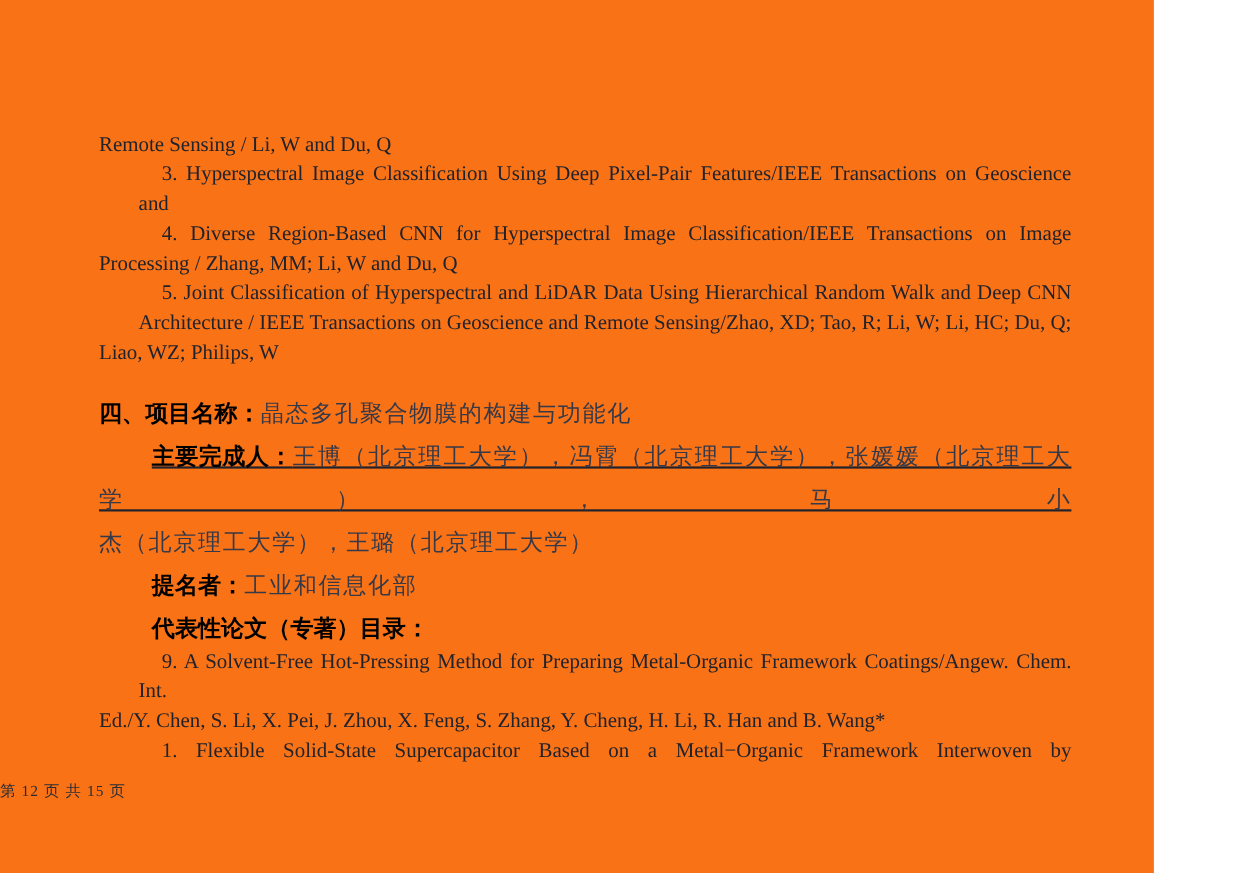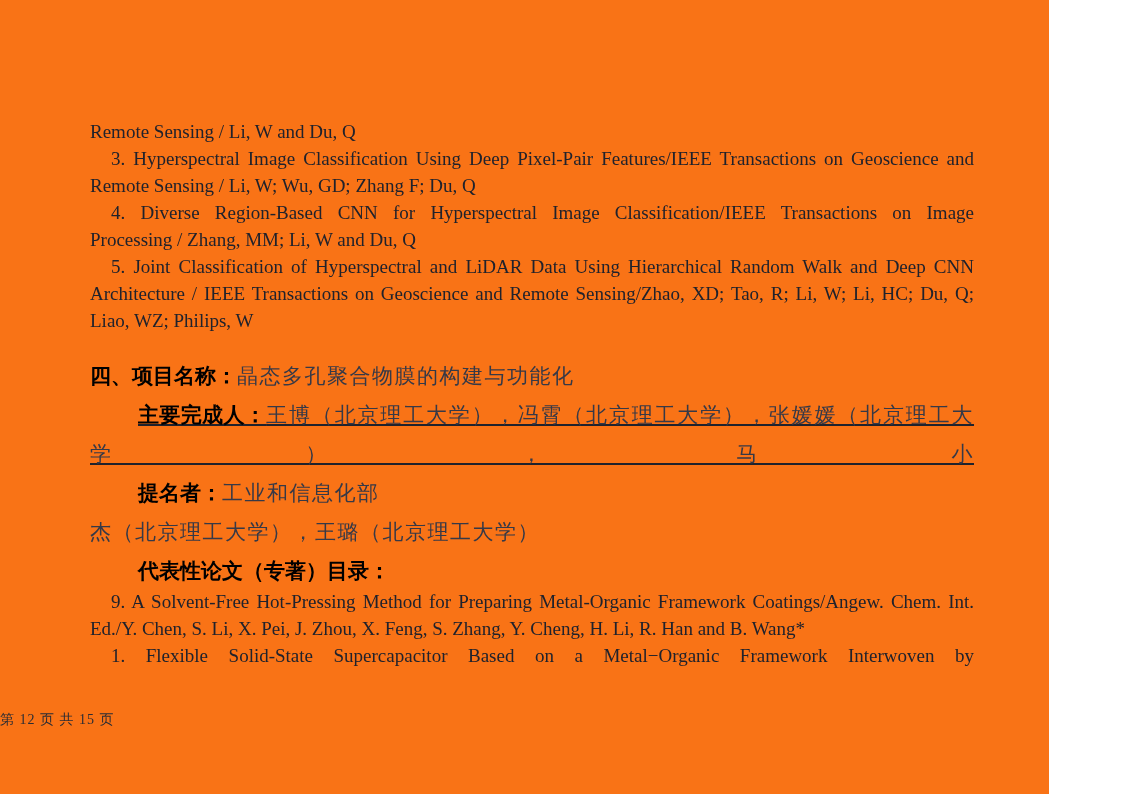--- a/index.html
+++ b/index.html
@@ -29,20 +29,21 @@
     line-height: 27px;
     color: #20222c;
   }
   .block-refs-top { top: 118px; }
   .block-papers   { top: 588px; }
   .ln { white-space: normal; }
   .ln.ind { text-indent: 21px; }
   .ln.just {
     text-align: justify;
     text-align-last: justify;
+    margin-left: 36px;
   }
   
   .block-cn {
     position: absolute;
     left: 90px;
     right: 75px;
     top: 357px;
     font-size: 21px;
     line-height: 39px;
   }
@@ -74,40 +75,39 @@
   }
 </style>
 </head>
 <body>
 
 <div class="page">
 
   <div class="block-en block-refs-top">
     <div class="ln">Remote Sensing / Li, W and Du, Q</div>
     <div class="ln ind just">3. Hyperspectral Image Classification Using Deep Pixel-Pair Features/IEEE Transactions on Geoscience and</div>
-    <div class="ln">Remote Sensing / Li, W; Wu, GD; Zhang F; Du, Q</div>
     <div class="ln ind just">4. Diverse Region-Based CNN for Hyperspectral Image Classification/IEEE Transactions on Image</div>
     <div class="ln">Processing / Zhang, MM; Li, W and Du, Q</div>
     <div class="ln ind just">5. Joint Classification of Hyperspectral and LiDAR Data Using Hierarchical Random Walk and Deep CNN</div>
     <div class="ln just">Architecture / IEEE Transactions on Geoscience and Remote Sensing/Zhao, XD; Tao, R; Li, W; Li, HC; Du, Q;</div>
     <div class="ln">Liao, WZ; Philips, W</div>
   </div>
 
   <div class="block-cn">
     <div class="cn-line">
       <span class="cn-label">四、项目名称：</span><span class="cn-value">晶态多孔聚合物膜的构建与功能化</span>
     </div>
     <div class="cn-line ind2 just">
       <span class="cn-label">主要完成人：</span><span class="cn-value">王博（北京理工大学），冯霄（北京理工大学），张媛媛（北京理工大学），马小</span>
     </div>
+    <div class="cn-line">
+      <span class="cn-value">杰（北京理工大学），王璐（北京理工大学）</span>
+    </div>
     <div class="cn-line ind2">
       <span class="cn-label">提名者：</span><span class="cn-value">工业和信息化部</span>
-    </div>
-    <div class="cn-line">
-      <span class="cn-value">杰（北京理工大学），王璐（北京理工大学）</span>
     </div>
     <div class="cn-line ind2">
       <span class="cn-label">代表性论文（专著）目录：</span>
     </div>
   </div>
 
   <div class="block-en block-papers">
     <div class="ln ind just">9. A Solvent-Free Hot-Pressing Method for Preparing Metal-Organic Framework Coatings/Angew. Chem. Int.</div>
     <div class="ln">Ed./Y. Chen, S. Li, X. Pei, J. Zhou, X. Feng, S. Zhang, Y. Cheng, H. Li, R. Han and B. Wang*</div>
     <div class="ln ind just">1. Flexible Solid-State Supercapacitor Based on a Metal−Organic Framework Interwoven by</div>

